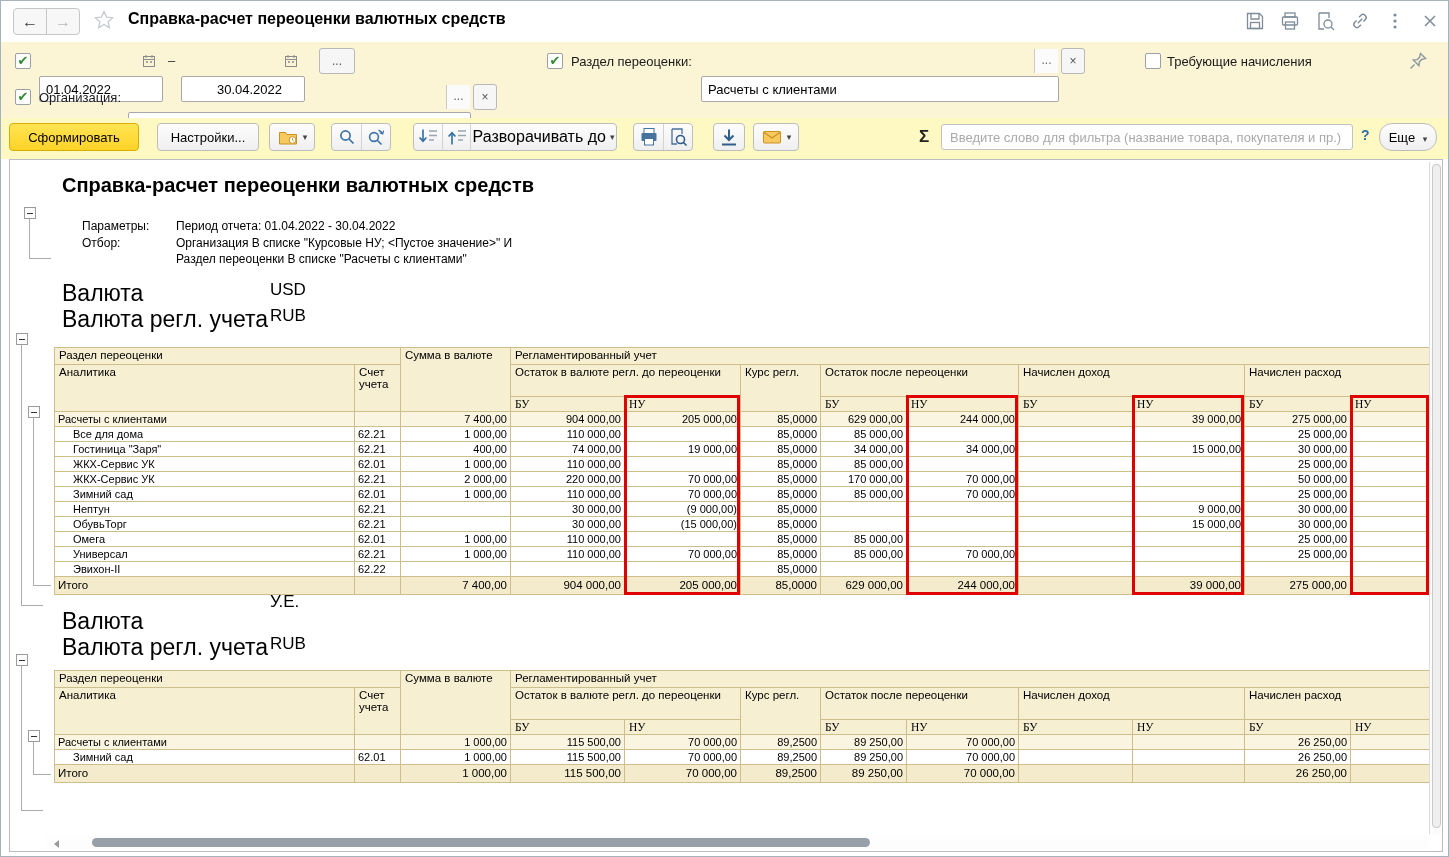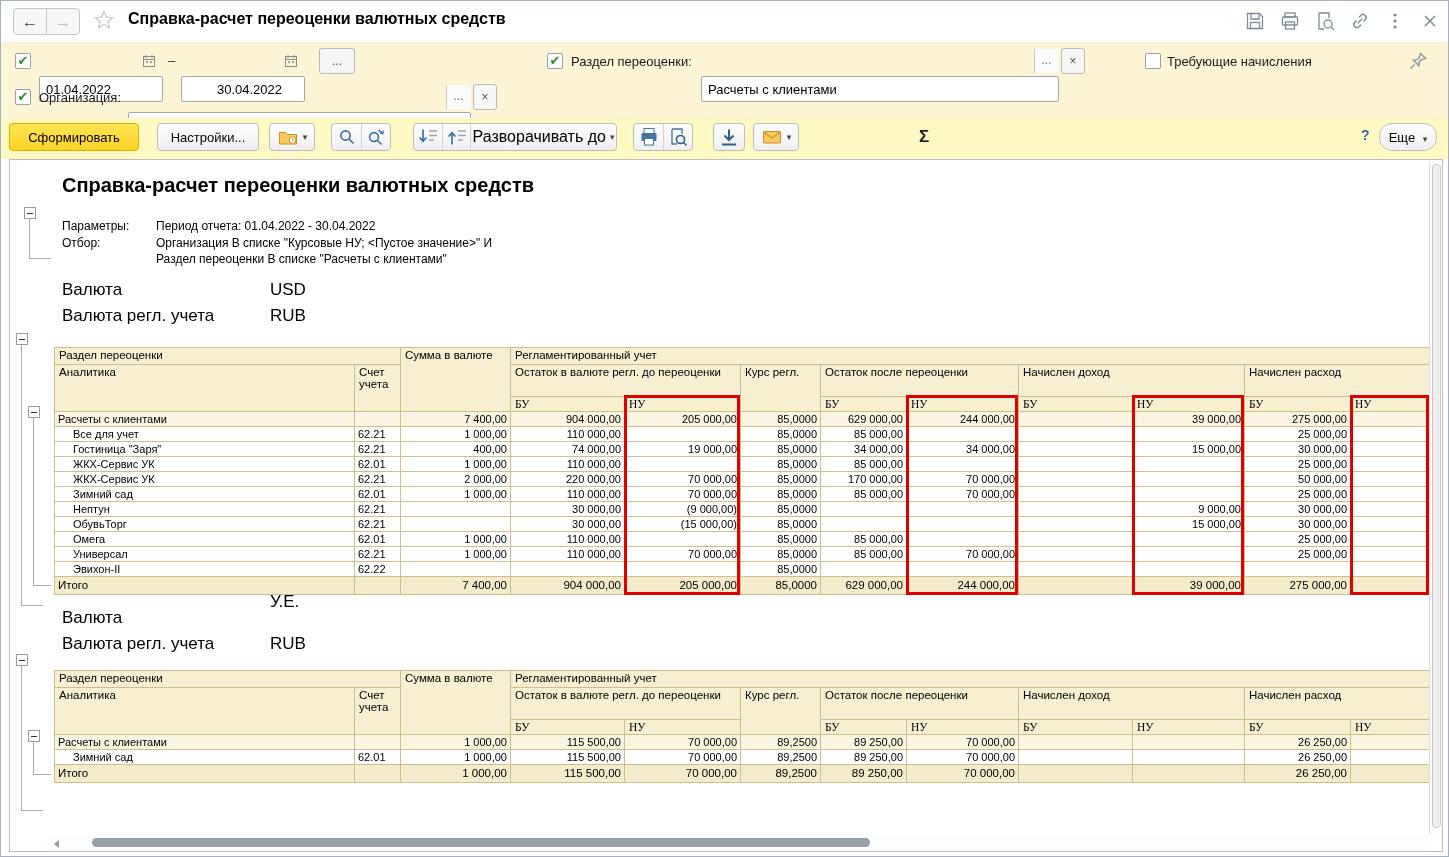--- a/index.html
+++ b/index.html
@@ -55,22 +55,22 @@
                  border-radius:3px; font-size:13px; padding:0 8px; color:#333; font-family:"Liberation Sans",sans-serif;}
   .filterinput::placeholder { color:#A9A9A9; }
   .helpbtn { position:absolute; left:1360px; top:9px; font-size:14px; font-weight:bold; color:#2E6DA4;
              background:none; border:none; cursor:pointer; }
   .morebtn { left:1378px; width:58px;border-radius:13px; }
 
   
   .report { position:absolute; top:158px; left:8px; width:1434px; height:693px;
             border:1px solid #BCBCBC; background:#fff; overflow:hidden; }
   .rtitle { position:absolute; left:52px; top:14px; font-size:20px; font-weight:bold; }
-  .ptext { position:absolute; font-size:12px; white-space:nowrap; }
-  .cur-label { position:absolute; font-size:17px; white-space:nowrap; }
+  .ptext { position:absolute; font-size:12px; white-space:nowrap;margin-left:20px; }
+  .cur-label { position:absolute; font-size:23px; white-space:nowrap; }
   .cur-val { position:absolute; font-size:17px; white-space:nowrap; }
 
   .twrap { position:absolute; left:44px; width:1375px; overflow:hidden; }
   .twrap.t1 { top:187px; height:249px; }
   .twrap.t2 { top:510px; height:114px; }
   table { border-collapse:collapse; table-layout:fixed; width:1375px; }
   th, td { border:1px solid #CDBE8B; overflow:hidden; white-space:nowrap; }
   th { background:#F6EFD2; font-weight:normal; font-size:11.5px; text-align:left;
        vertical-align:top; padding:1px 4px; white-space:normal; }
   tr.hA th { height:17px; }
@@ -316,20 +316,21 @@
             <g>
               <rect x="2.5" y="5.5" width="17" height="11.5" rx="1" fill="#F8C95C" stroke="#C99022"></rect>
               <path d="M2.5 6l8.5 6L19.5 6" fill="none" stroke="#C99022" stroke-width="1.2"></path>
             </g>
           </svg>
         <span class="caret">▾</span>
       </span>
     </div>
 
     <span class="sigma">Σ</span>
+    <input class="filterinput" placeholder="Введите слово для фильтра (название товара, покупателя и пр.)" style="">
     <button class="helpbtn">?</button>
     <button class="btn morebtn">
       <span>Еще</span>
       <span class="caret">▾</span>
     </button>
   </div>
 
   <div class="report">
 
     <div class="exp" style="left:14px;top:47px;"></div>
@@ -415,21 +416,21 @@
               <td class="num">85,0000</td>
               <td class="num">629 000,00</td>
               <td class="num">244 000,00</td>
               <td class="num"></td>
               <td class="num">39 000,00</td>
               <td class="num">275 000,00</td>
               <td class="num"></td>
             </tr>
 
             <tr class="r-item">
-              <td>Все для учет</td>
+              <td>Все для дома</td>
               <td>62.21</td>
               <td class="num">1 000,00</td>
               <td class="num">110 000,00</td>
               <td class="num"></td>
               <td class="num">85,0000</td>
               <td class="num">85 000,00</td>
               <td class="num"></td>
               <td class="num"></td>
               <td class="num"></td>
               <td class="num">25 000,00</td>

